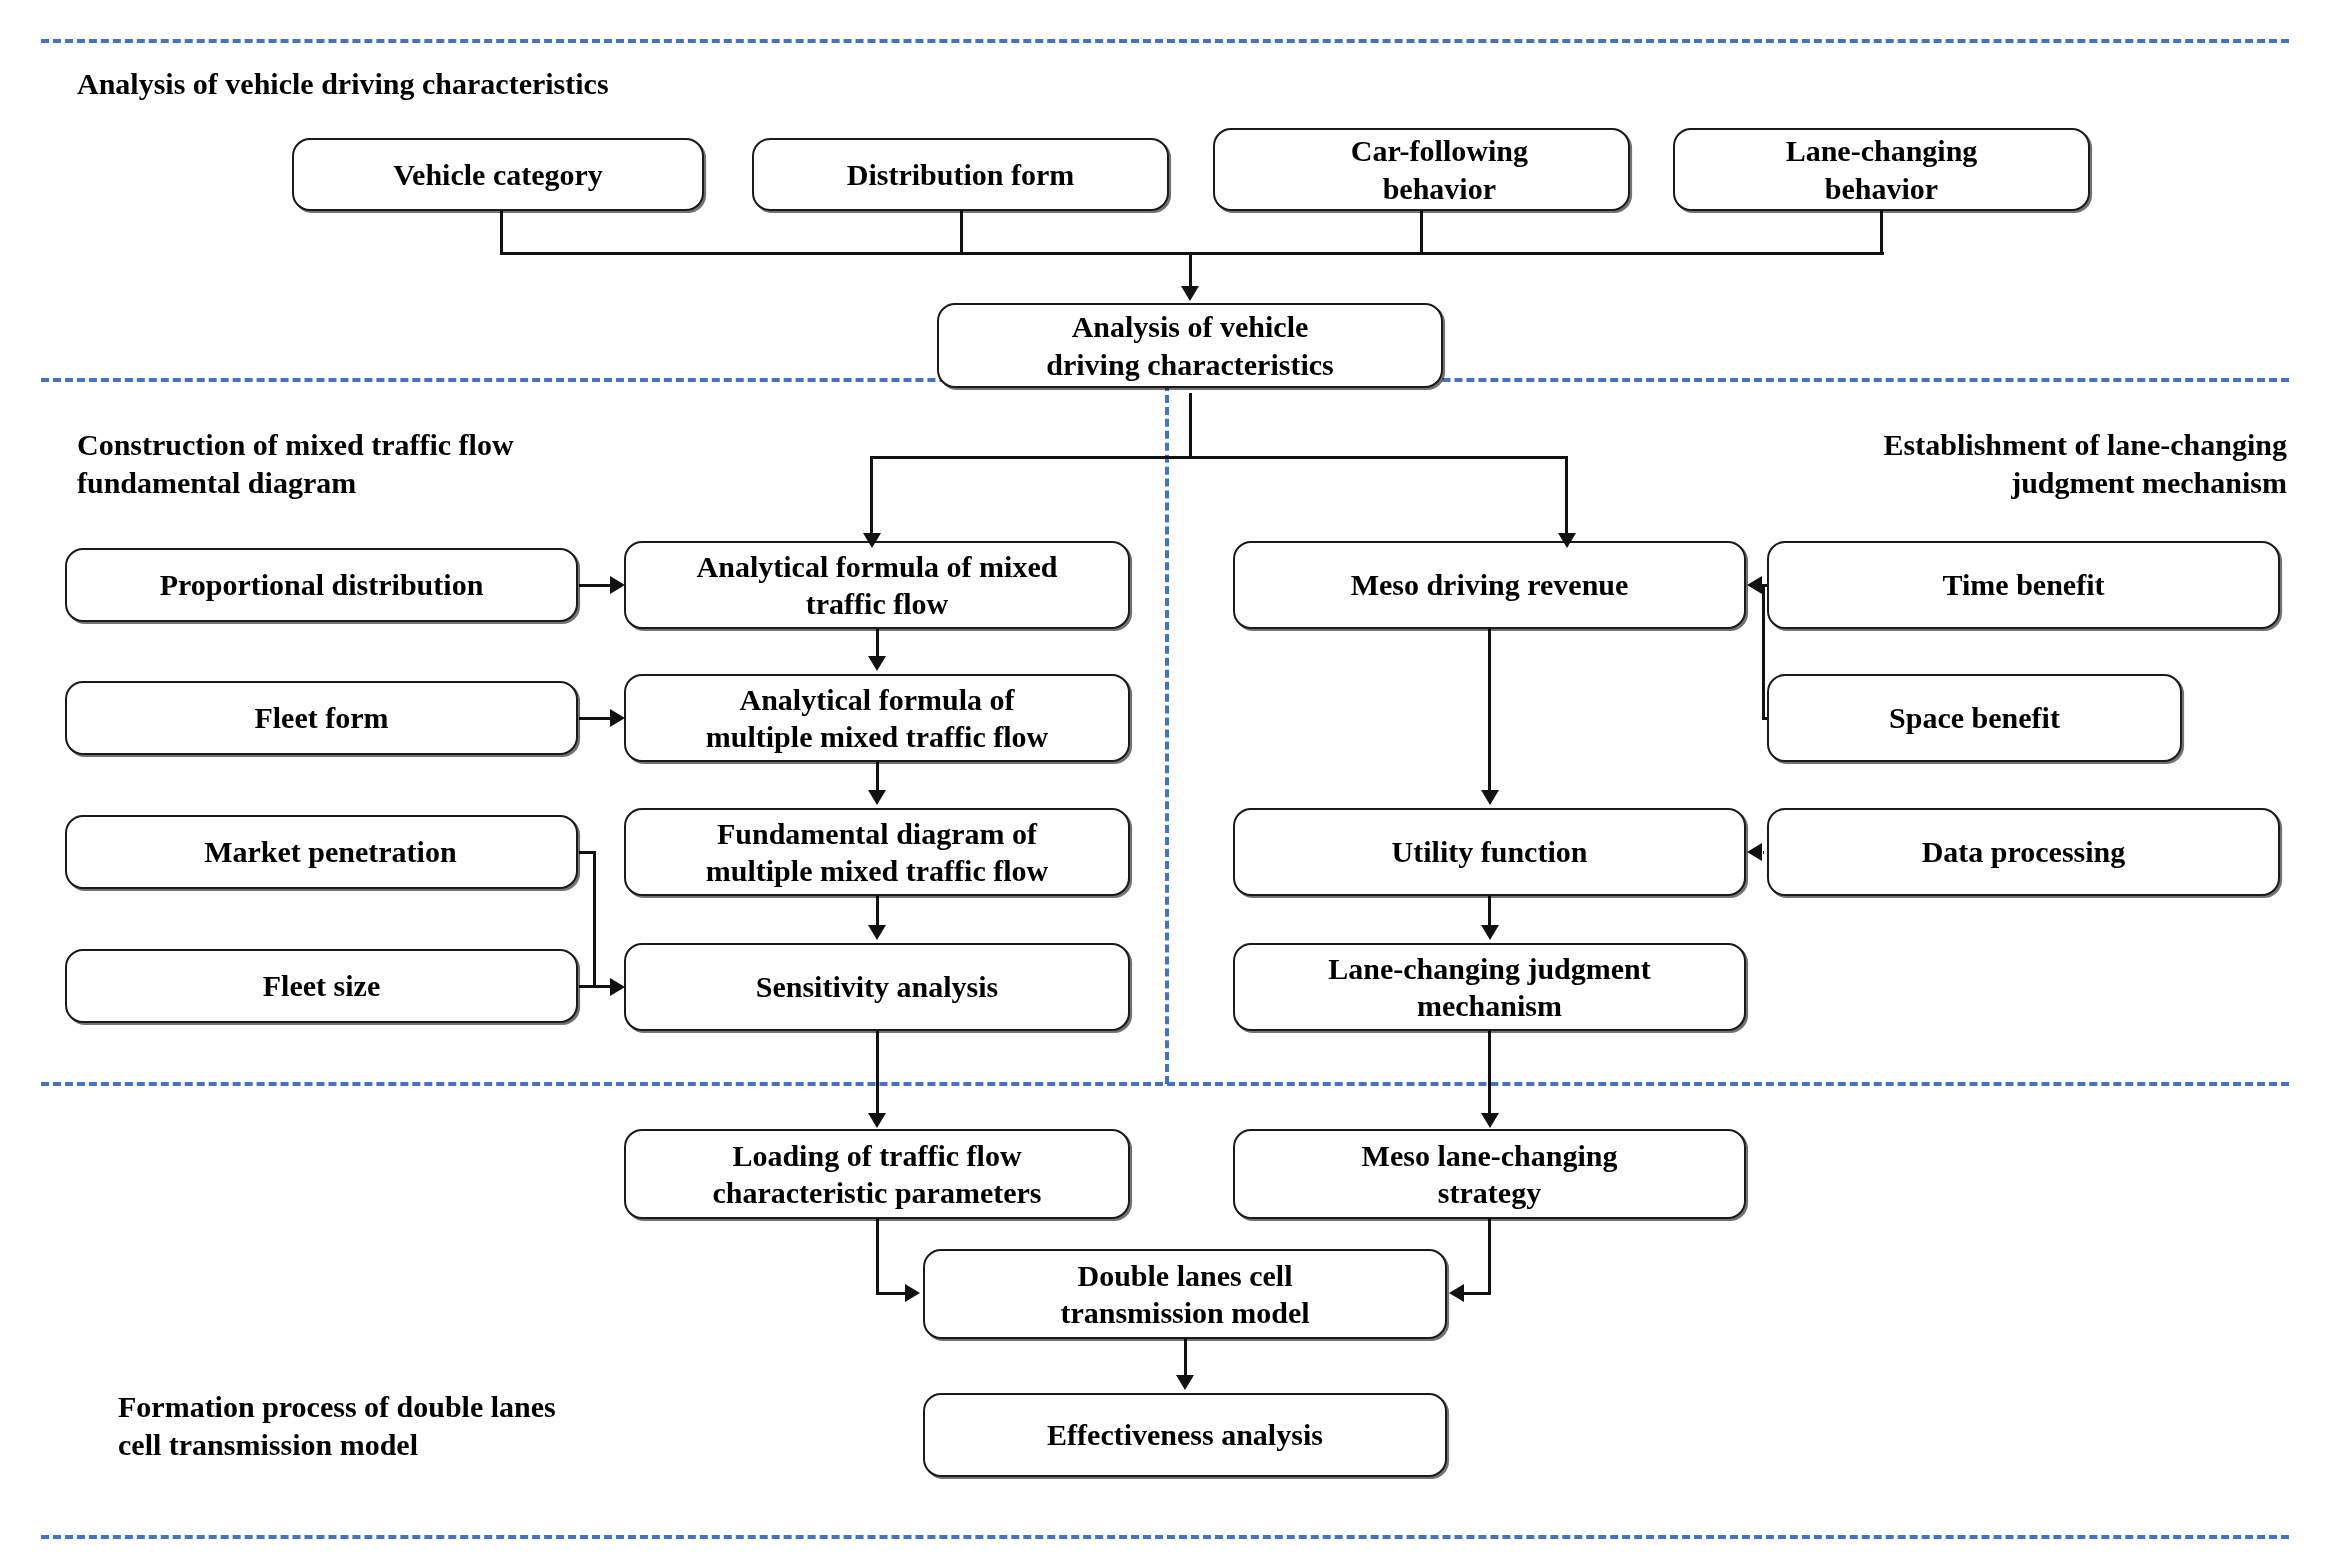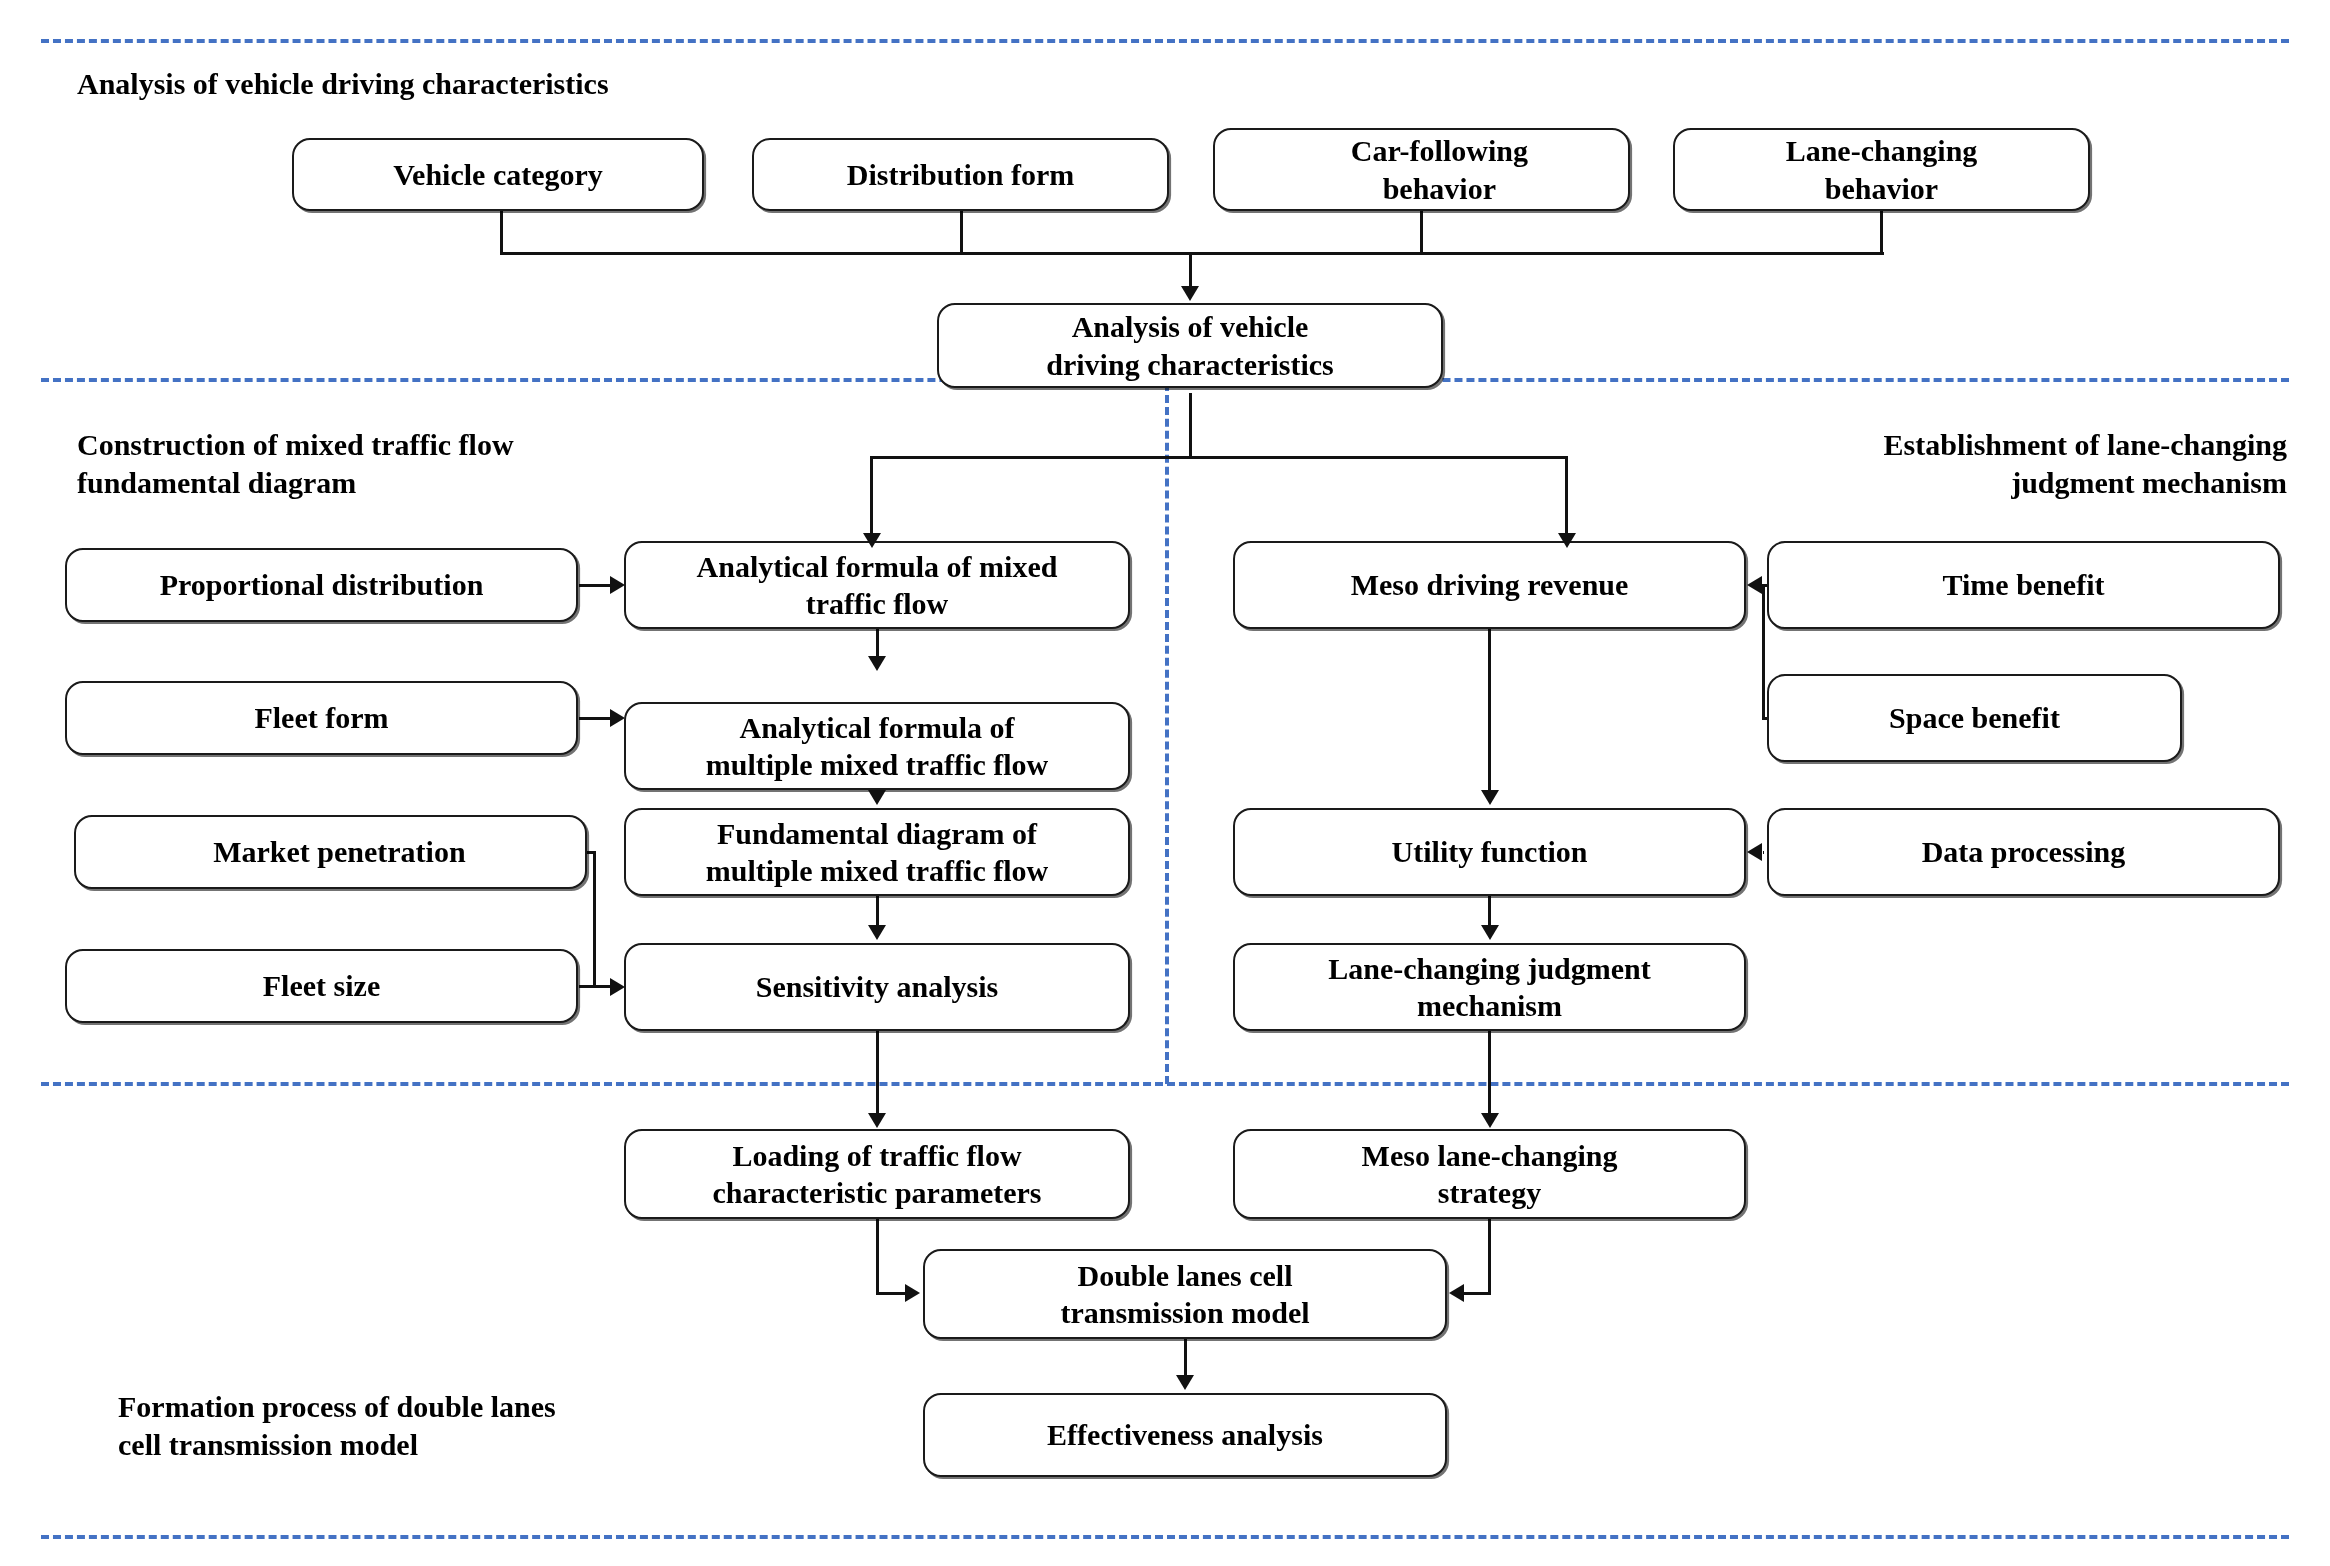--- a/index.html
+++ b/index.html
@@ -136,39 +136,39 @@
   <div class="ln h" style="left:870px; top:456px; width:698px;"></div>
   <div class="ln v" style="left:870px; top:456px; height:79px;"></div>
   <div class="arrow down" style="left:863px; top:533px;"></div>
   <div class="ln v" style="left:1565px; top:456px; height:79px;"></div>
   <div class="arrow down" style="left:1558px; top:533px;"></div>
 
   <div class="node" style="left:65px; top:548px; width:513px; height:74px;">Proportional distribution</div>
 
   <div class="node" style="left:65px; top:681px; width:513px; height:74px;">Fleet form</div>
 
-  <div class="node" style="left:74px; top:815px; width:513px; height:74px;padding-left:26px;">Market penetration</div>
+  <div class="node" style="left:65px; top:815px; width:513px; height:74px;padding-left:26px;">Market penetration</div>
 
   <div class="node" style="left:65px; top:949px; width:513px; height:74px;">Fleet size</div>
 
   <div class="ln h" style="left:579px; top:584px; width:34px;"></div>
   <div class="arrow right" style="left:610px; top:576px;"></div>
 
   <div class="ln h" style="left:579px; top:717px; width:34px;"></div>
   <div class="arrow right" style="left:610px; top:709px;"></div>
 
   <div class="ln h" style="left:579px; top:851px; width:17px;"></div>
   <div class="ln v" style="left:593px; top:851px; height:135px;"></div>
   <div class="ln h" style="left:579px; top:985px; width:34px;"></div>
   <div class="arrow right" style="left:610px; top:978px;"></div>
 
   <div class="node" style="left:624px; top:541px; width:506px; height:88px;">Analytical formula of mixed
 traffic flow</div>
 
-  <div class="node" style="left:624px; top:702px; width:506px; height:88px;">Analytical formula of
+  <div class="node" style="left:624px; top:674px; width:506px; height:88px;">Analytical formula of
 multiple mixed traffic flow</div>
 
   <div class="node" style="left:624px; top:808px; width:506px; height:88px;">Fundamental diagram  of
 multiple mixed traffic flow</div>
 
   <div class="node" style="left:624px; top:943px; width:506px; height:88px;">Sensitivity analysis</div>
 
   <div class="ln v" style="left:876px; top:629px; height:29px;"></div>
   <div class="arrow down" style="left:868px; top:656px;"></div>
 

